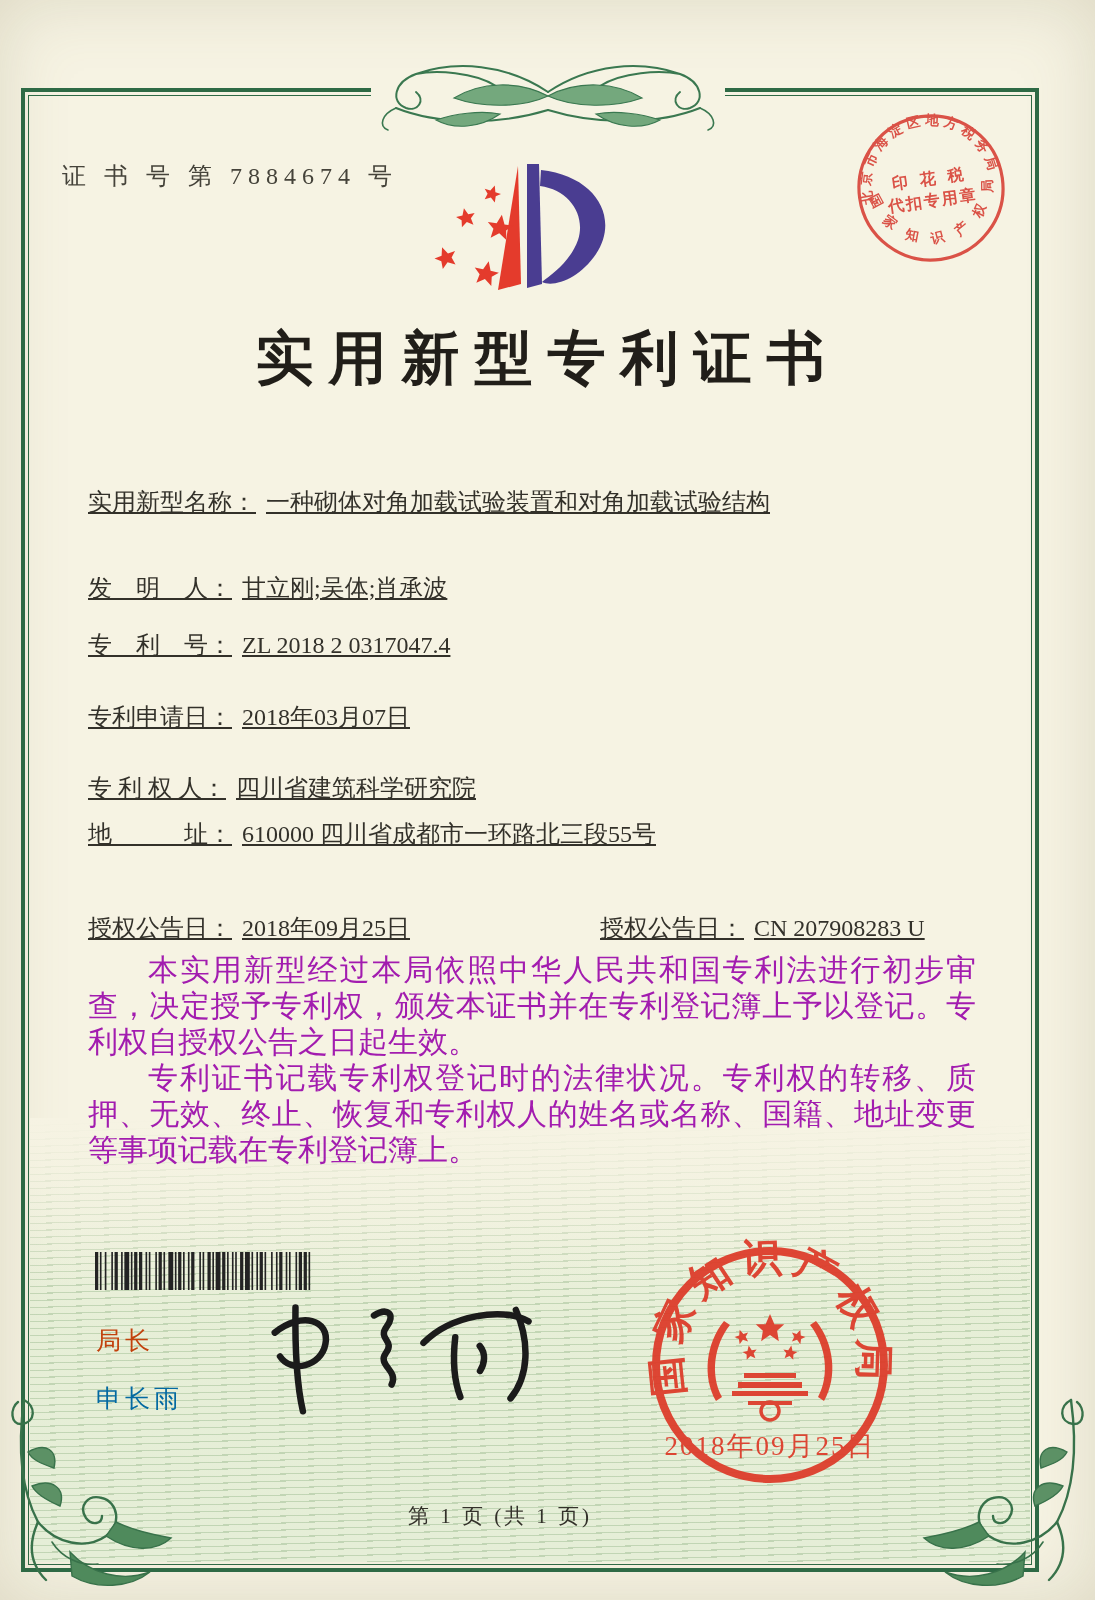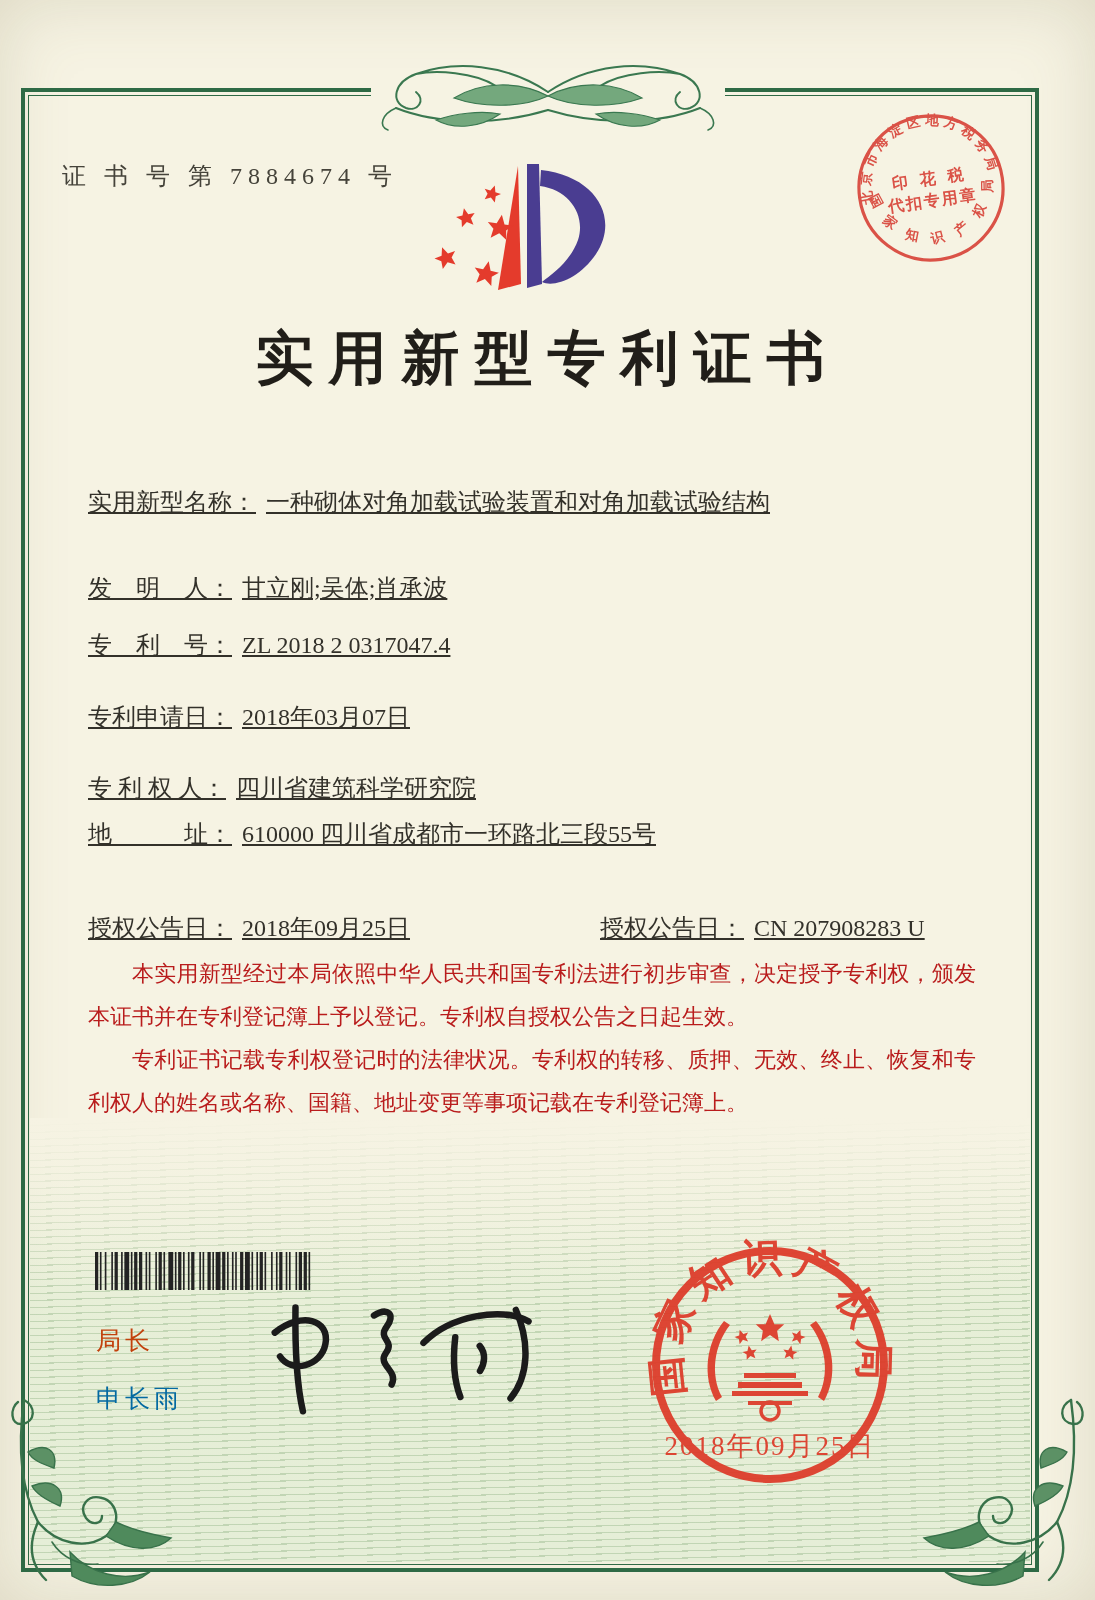--- a/index.html
+++ b/index.html
@@ -18,22 +18,22 @@
       linear-gradient(180deg,rgba(228,238,213,.15) 0%,rgba(228,238,213,.85) 45%,#e5eed7 100%);}
   .cert-no{position:absolute;left:62px;top:160px;font-size:24px;letter-spacing:6px;color:#45433a;z-index:3;}
   .logo{position:absolute;left:428px;top:156px;z-index:3;}
   .title{position:absolute;left:0;top:320px;width:100%;text-align:center;font-size:58px;
          font-weight:bold;letter-spacing:15px;box-sizing:border-box;
          color:#211e19;z-index:3;}
   .fields{position:absolute;left:88px;top:0;width:920px;z-index:3;}
   .field-row{position:absolute;left:0;font-size:24px;white-space:nowrap;color:#33312a;text-decoration:underline;}
   .field-row .val{margin-left:10px;}
   .grant-no{left:512px;}
-  .body-text{position:absolute;left:88px;top:952px;width:888px;font-size:22px;
-             line-height:43px;text-align:justify;color:#b91c1c;z-index:3;}
+  .body-text{position:absolute;left:88px;top:952px;width:888px;font-size:30px;
+             line-height:36px;text-align:justify;color:#a21caf;z-index:3;}
   .body-text p{margin:0;text-indent:2em;}
   .barcode{position:absolute;left:95px;top:1252px;z-index:3;}
   .officer-title{position:absolute;left:96px;top:1324px;font-size:25px;
       font-family:Liberation Mono, monospace;color:#c2410c;z-index:3;letter-spacing:4px;}
   .officer-name{position:absolute;left:96px;top:1382px;font-size:25px;
       font-family:"Liberation Sans","DejaVu Sans",sans-serif;color:#0369a1;z-index:3;letter-spacing:4px;}
   .signature{position:absolute;left:252px;top:1288px;z-index:4;transform:rotate(-3deg);}
   .tax-stamp{position:absolute;left:853px;top:110px;z-index:4;opacity:.92;transform:rotate(-8deg);}
   .big-seal{position:absolute;left:628px;top:1225px;z-index:4;opacity:.93;}
   .footer{position:absolute;left:280px;top:1502px;width:440px;text-align:center;
@@ -239,14 +239,15 @@
       <rect x="110" y="157" width="64" height="6"></rect>
       <rect x="116" y="148" width="52" height="5"></rect>
       <rect x="120" y="176" width="44" height="4"></rect>
       <path d="M96,96 C78,118 74,152 88,176 L94,172 C82,150 86,120 102,100 Z"></path>
       <path d="M188,96 C206,118 210,152 196,176 L190,172 C202,150 198,120 182,100 Z"></path>
       <circle cx="142" cy="186" r="9" fill="none" stroke="#dd3a28" stroke-width="3.5"></circle>
     </g>
     <text x="142" y="230" text-anchor="middle" font-size="27" fill="#dd3a28" letter-spacing="2">2018年09月25日</text>
   </svg>
 
+  <div class="footer">第 1 页 (共 1 页)</div>
 
 </div>
 
 </body></html>

